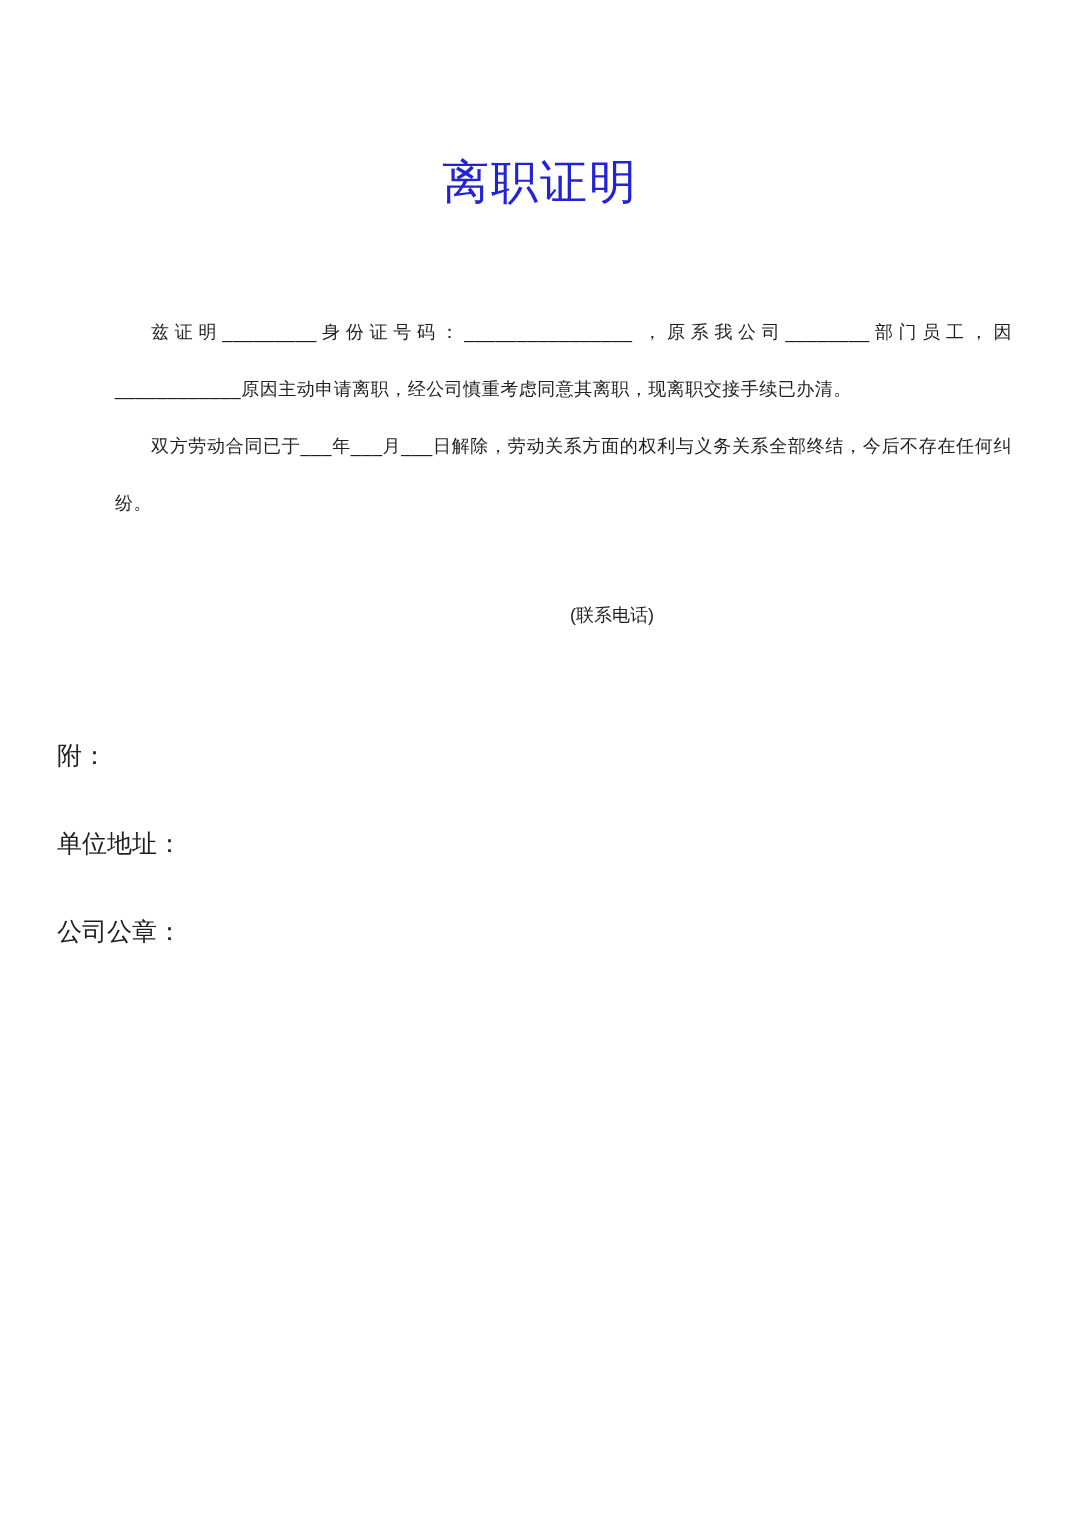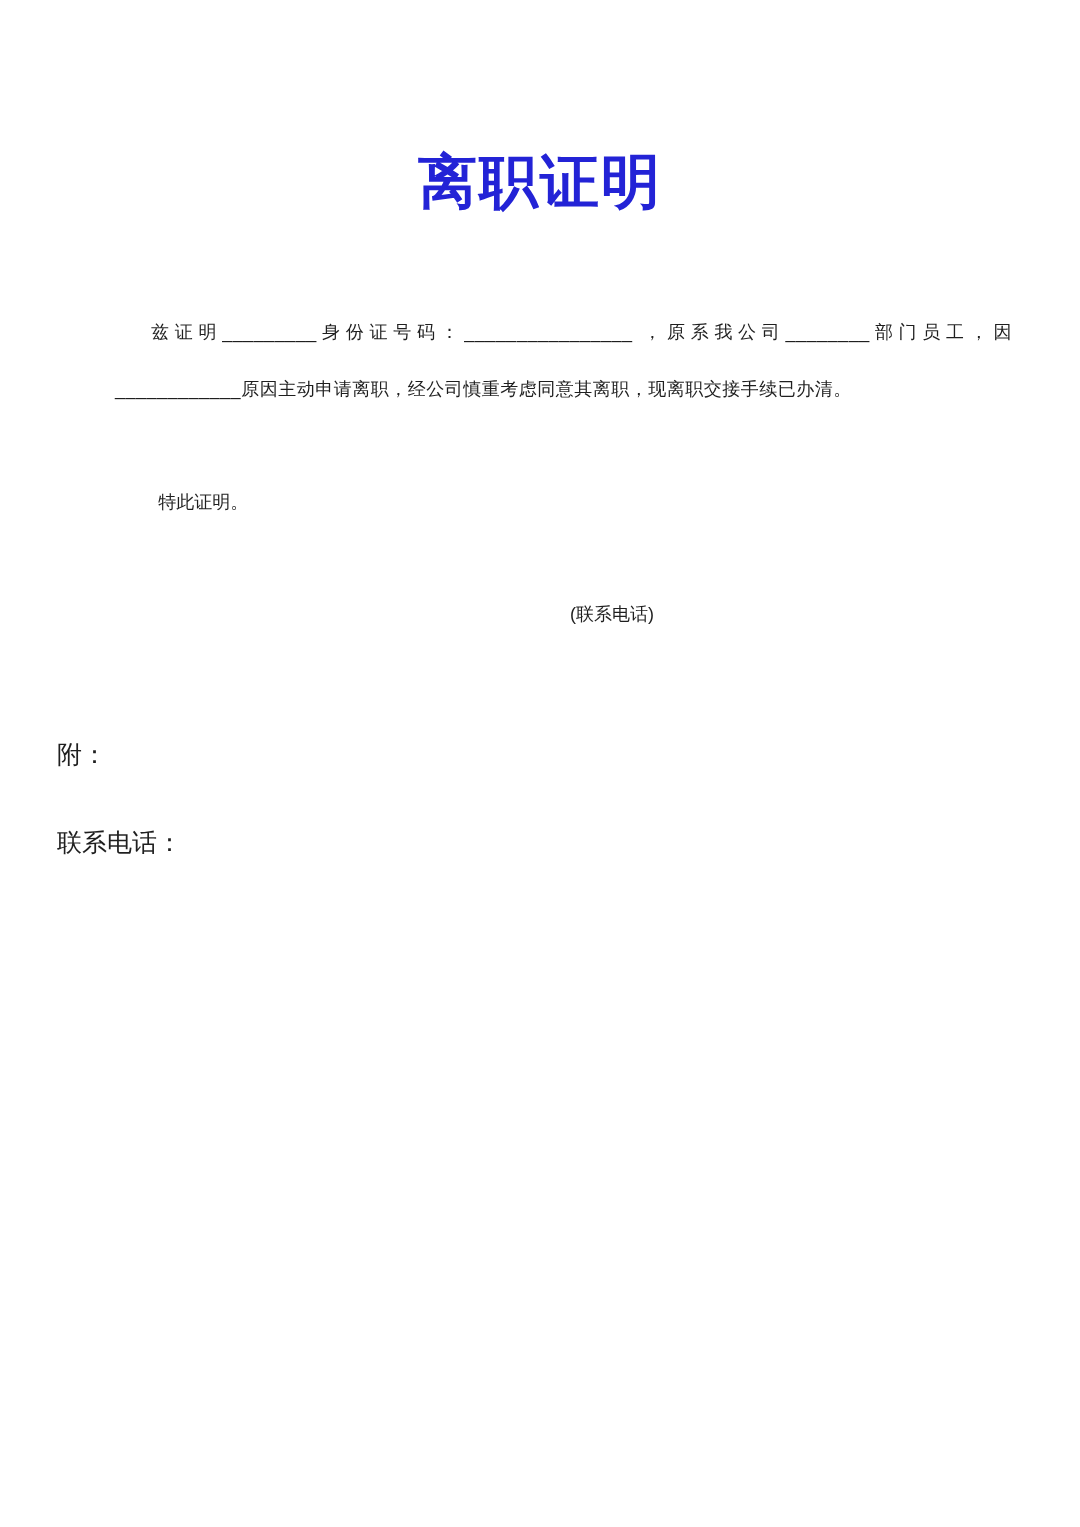--- a/index.html
+++ b/index.html
@@ -10,23 +10,23 @@
     height: 1527px;
     margin: 0 auto;
     background: #ffffff;
     font-family: "Liberation Sans", sans-serif;
     color: #1f1f1f;
     overflow: hidden;
   }
   .title {
     margin-top: 152px;
     text-align: center;
-    font-size: 59px;
+    font-size: 47px;
     line-height: 60px;
-    font-weight: 700;
+    font-weight: 400;
     letter-spacing: 2px;
   }
   .body-block {
     margin-top: 92px;
     margin-left: 115px;
     width: 897px;
     font-size: 18px;
     line-height: 57px;
   }
   .para {
@@ -60,22 +60,23 @@
 </style>
 </head>
 <body>
 
 <div class="page">
 
   <h1 class="title" style="color: rgb(35, 35, 214);">离职证明</h1>
 
   <div class="body-block">
     <p class="para">兹证明_________身份证号码：________________ ，原系我公司________部门员工，因____________原因主动申请离职，经公司慎重考虑同意其离职，现离职交接手续已办清。</p>
-    <p class="closing">特此证明。</p>
+    <p class="para">双方劳动合同已于___年___月___日解除，劳动关系方面的权利与义务关系全部终结，今后不存在任何纠纷。</p>
     <p class="seal-line">(联系电话)</p>
   </div>
 
   <div class="footer-block">
     <p>附：</p>
-    <p>联系电话：</p>
+    <p>单位地址：</p>
+    <p>公司公章：</p>
   </div>
 
 </div>
 
 </body></html>

